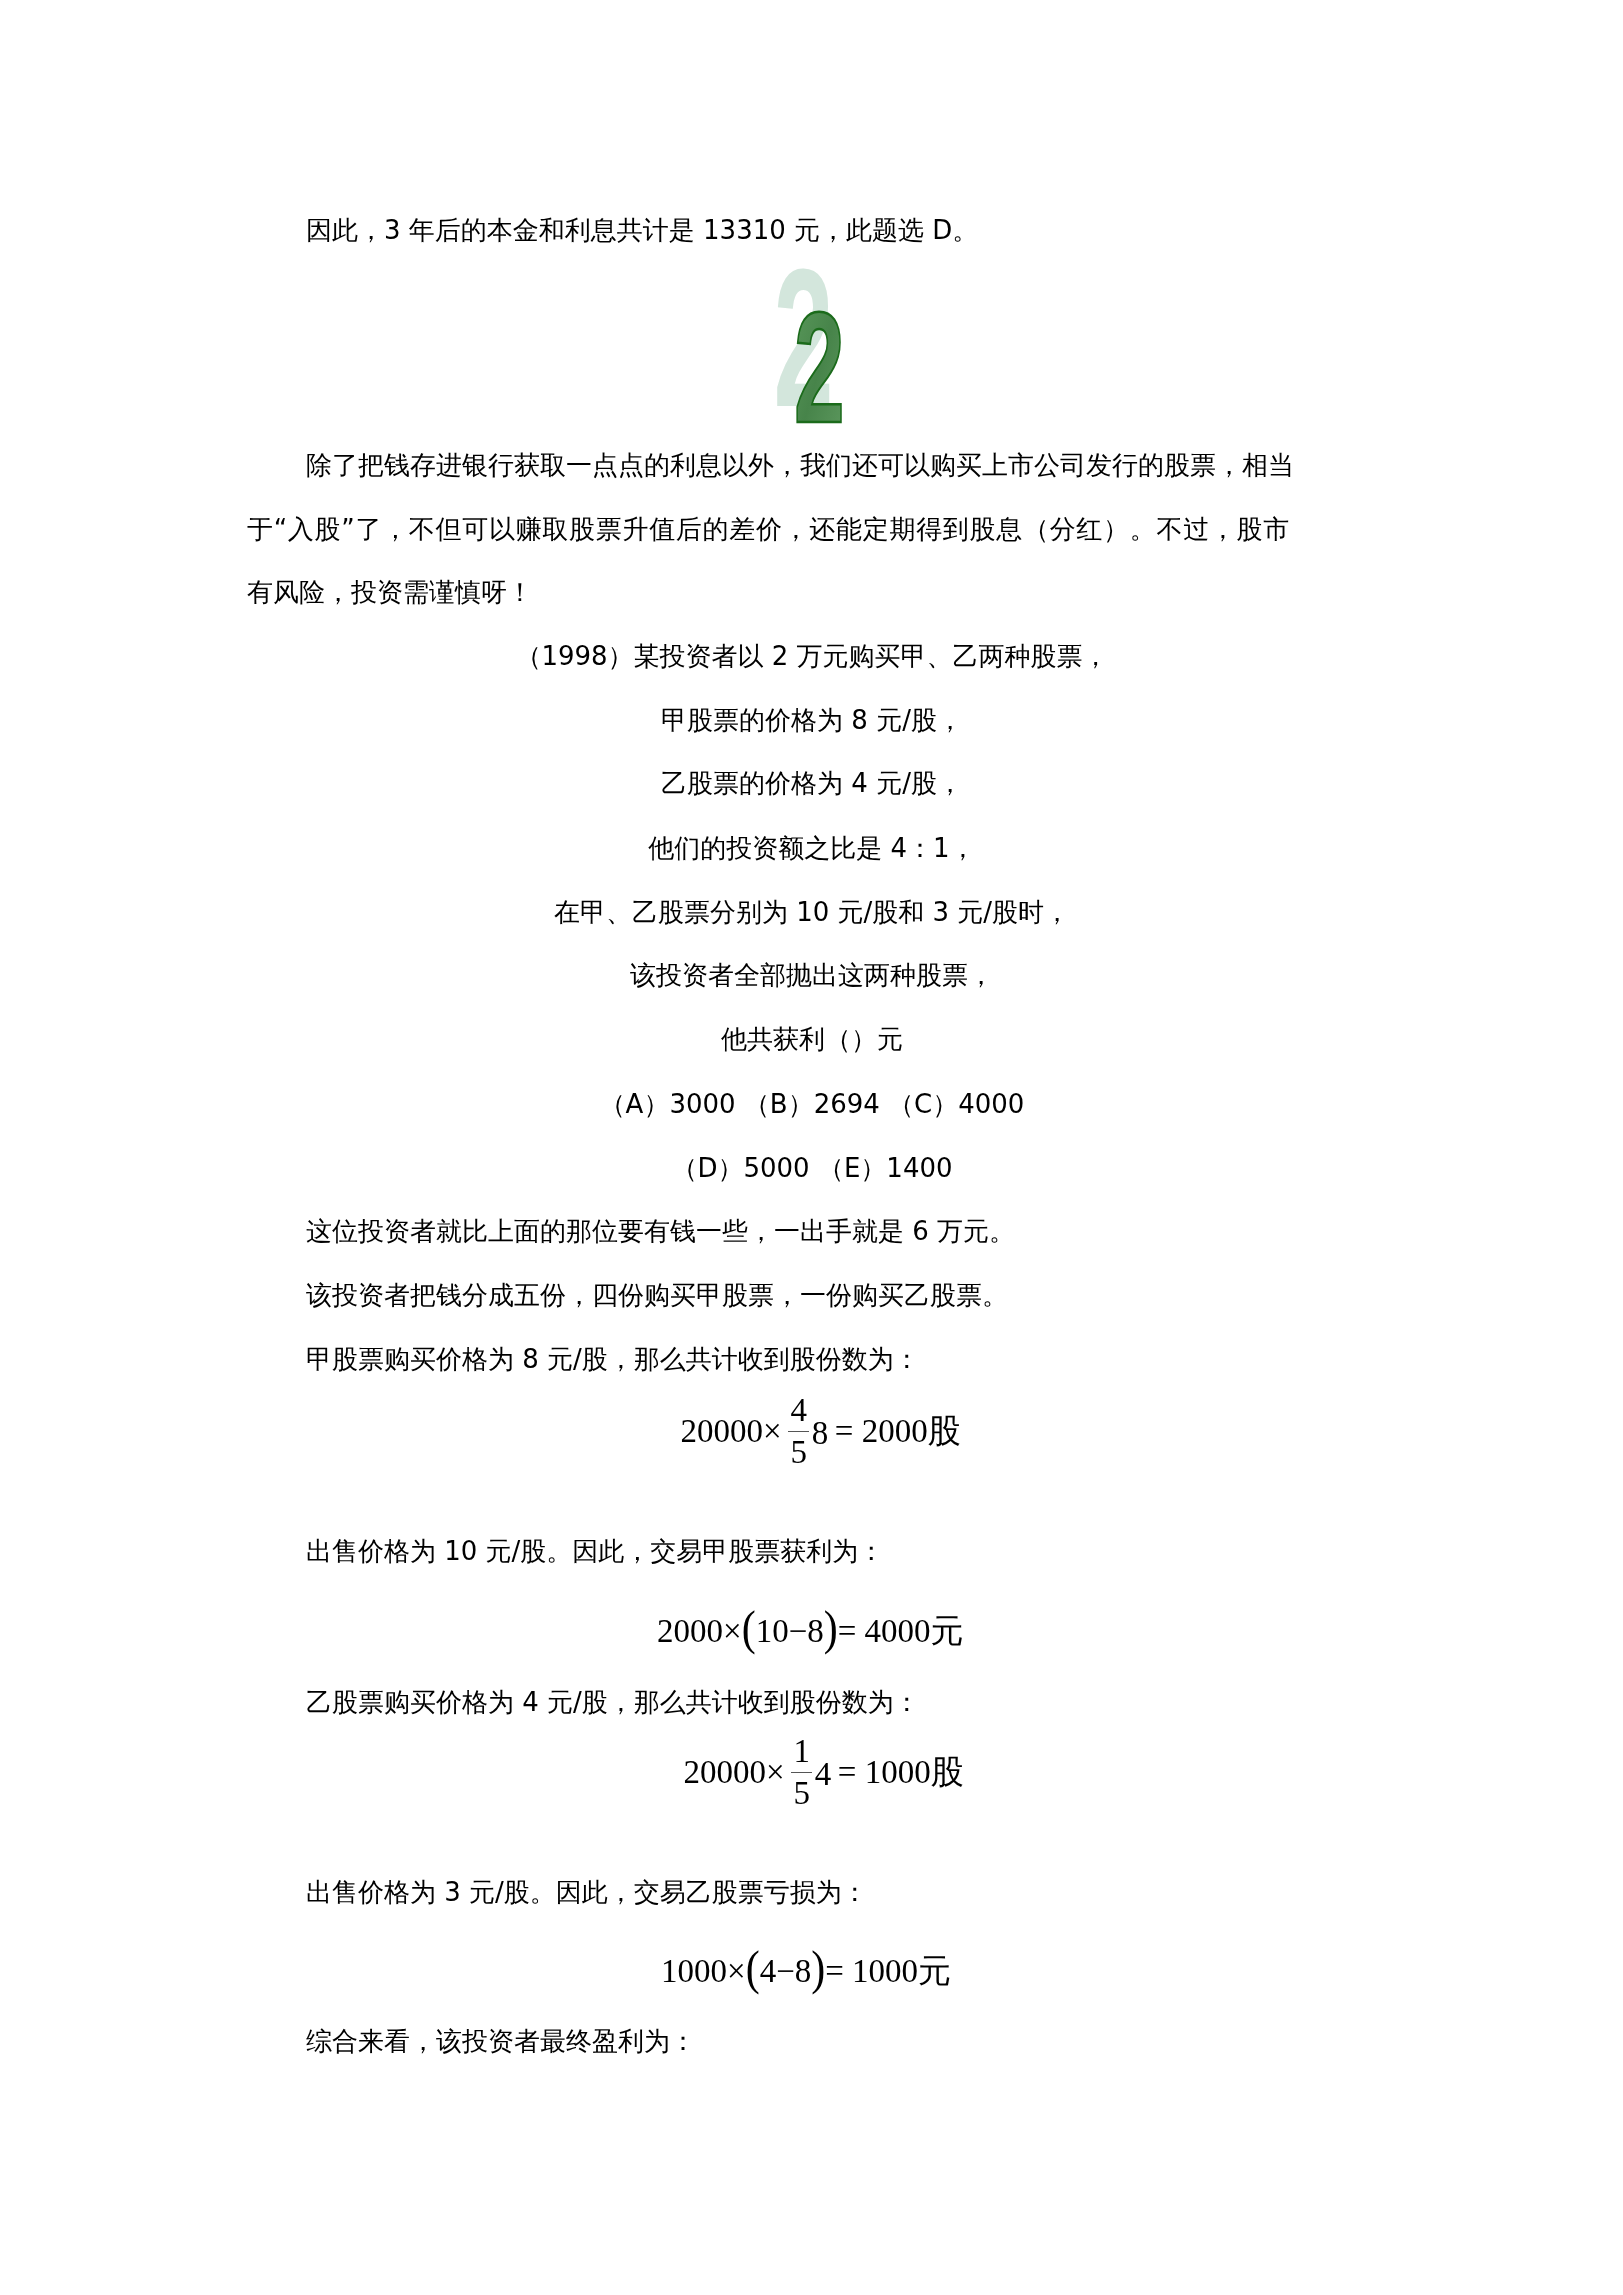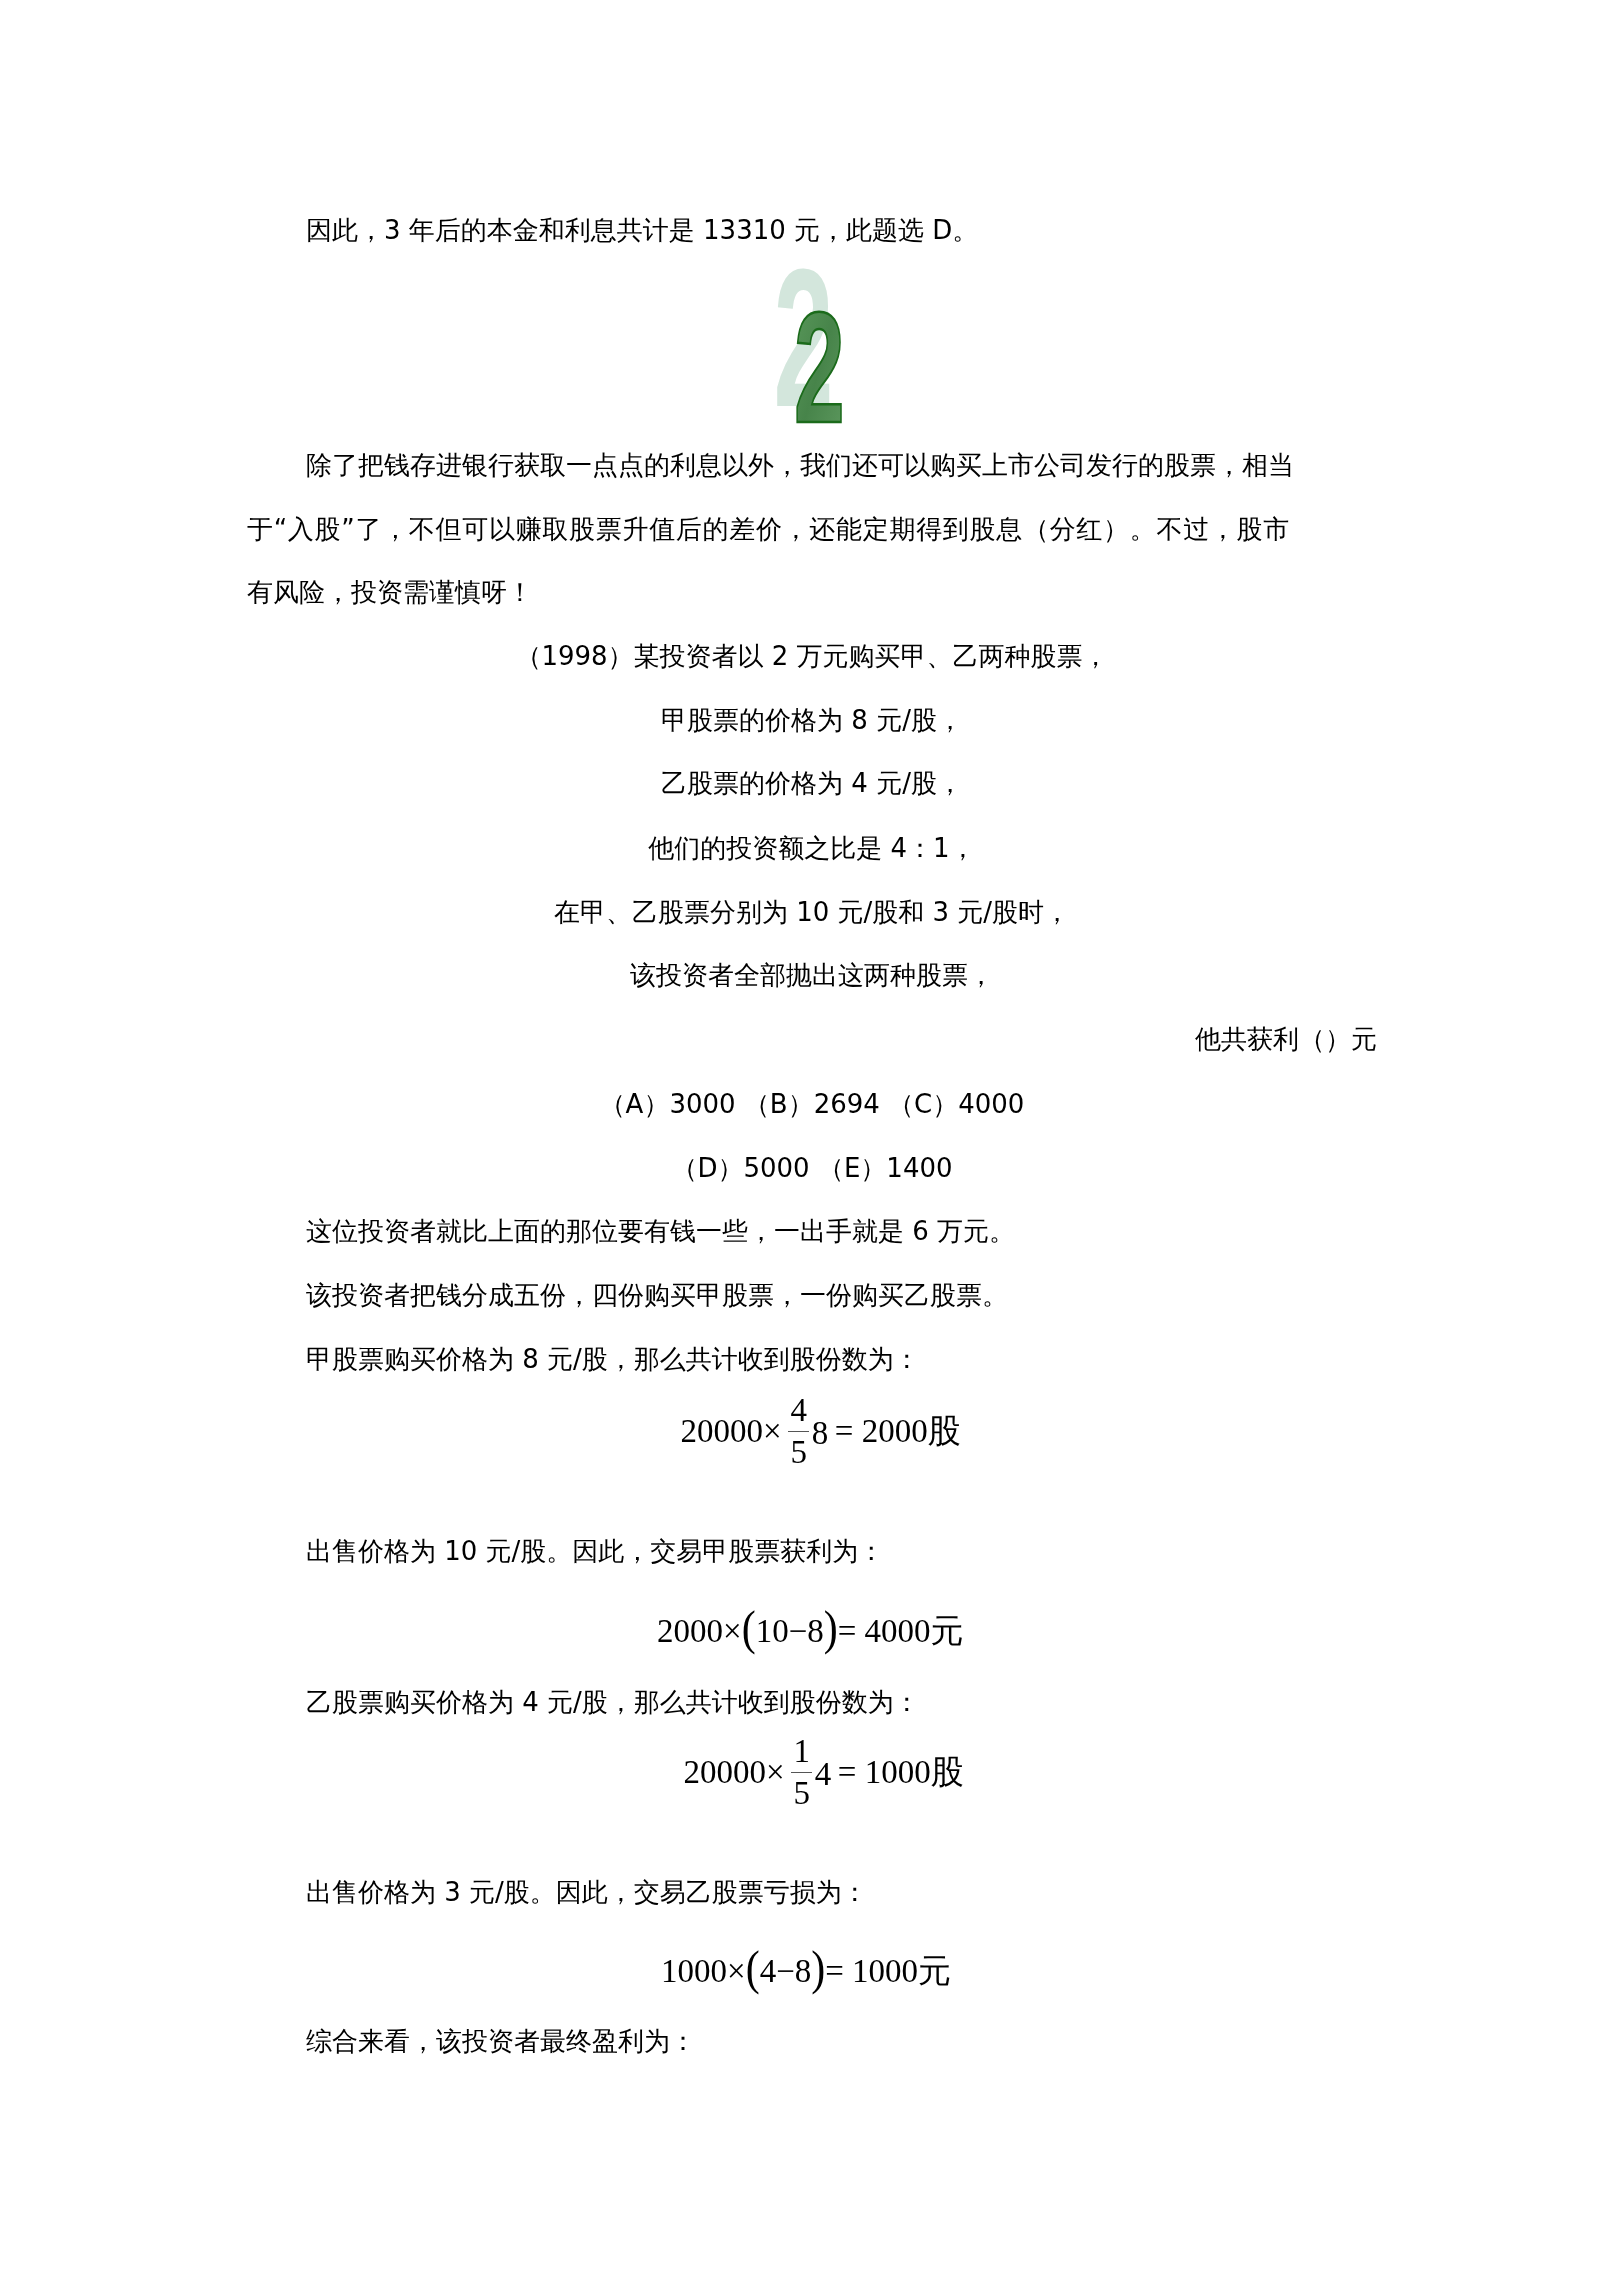--- a/index.html
+++ b/index.html
@@ -43,21 +43,21 @@
 <div class="line left" style="top:448px;">除了把钱存进银行获取一点点的利息以外，我们还可以购买上市公司发行的股票，相当</div>
 <div class="line flush" style="top:512px; letter-spacing:0.7px;">于“入股”了，不但可以赚取股票升值后的差价，还能定期得到股息（分红）。不过，股市</div>
 <div class="line flush" style="top:575px;">有风险，投资需谨慎呀！</div>
 
 <div class="line center" style="top:639px;">（1998）某投资者以 2 万元购买甲、乙两种股票，</div>
 <div class="line center" style="top:703px;">甲股票的价格为 8 元/股，</div>
 <div class="line center" style="top:766px;">乙股票的价格为 4 元/股，</div>
 <div class="line center" style="top:831px;text-align:center;">他们的投资额之比是 4：1，</div>
 <div class="line center" style="top:895px;">在甲、乙股票分别为 10 元/股和 3 元/股时，</div>
 <div class="line center" style="top:958px;">该投资者全部抛出这两种股票，</div>
-<div class="line center" style="top:1022px;text-align:right;">他共获利（）元</div>
+<div class="line center" style="top:1022px;">他共获利（）元</div>
 <div class="line center" style="top:1087px;">（A）3000 （B）2694 （C）4000</div>
 <div class="line center" style="top:1151px;">（D）5000 （E）1400</div>
 
 <div class="line left" style="top:1214px;">这位投资者就比上面的那位要有钱一些，一出手就是 6 万元。</div>
 <div class="line left" style="top:1278px;">该投资者把钱分成五份，四份购买甲股票，一份购买乙股票。</div>
 <div class="line left" style="top:1342px;">甲股票购买价格为 8 元/股，那么共计收到股份数为：</div>
 
 <div class="math frac-block" style="left:678px; top:1394px;">
   <div class="bigfrac">
     <div class="num">

